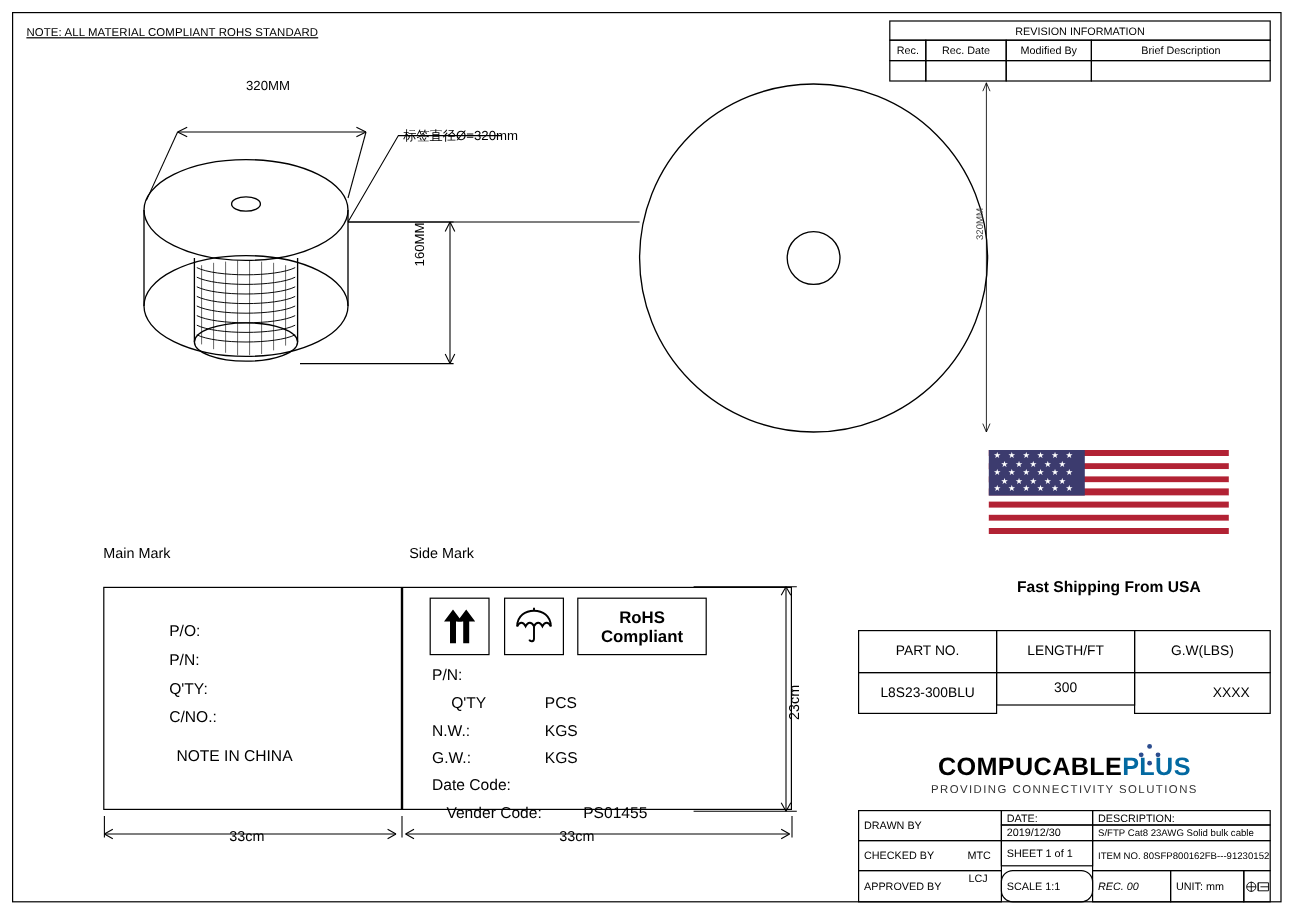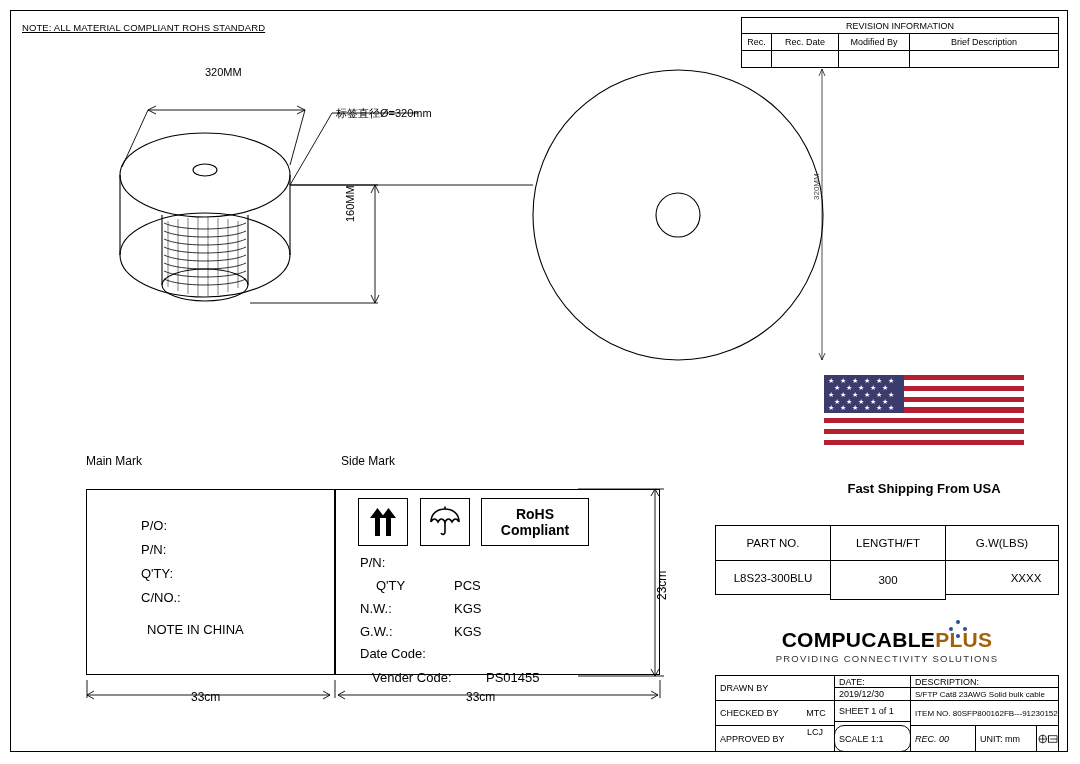--- a/index.html
+++ b/index.html
@@ -193,21 +193,21 @@
     width: 344px; height: 63px;
   }
   #logo-text {
     position: absolute;
     left: 0; top: 20px; width: 344px;
     text-align: center;
     font-size: 21px;
     font-weight: bold;
     letter-spacing: 0.3px;
   }
-  #logo-text .plus { color: #a16207; font-weight: bold; }
+  #logo-text .plus { color: #0369a1; font-weight: bold; }
   #logo-sub {
     position: absolute;
     left: 0; top: 45px; width: 344px;
     text-align: center;
     font-size: 9.5px;
     letter-spacing: 1.2px;
     color: #333;
   }
   #logo-dots { position: absolute; left: 232px; top: 12px; width: 22px; height: 18px; }
   #logo-dots i {
@@ -455,21 +455,21 @@
 
   <div class="abs" id="dim33a">33cm</div>
   <div class="abs" id="dim33b">33cm</div>
   <div class="abs" id="dim23">23cm</div>
 
   <div id="part-table">
     <div class="cell" style="left:115px;top:0;width:116px;height:36px;">LENGTH/FT</div>
     <div class="cell" style="left:0;top:0;width:116px;height:36px;">PART NO.</div>
     <div class="cell" style="left:230px;top:0;width:114px;height:36px;">G.W(LBS)</div>
     <div class="cell" style="left:0;top:35px;width:116px;height:35px;">L8S23-300BLU</div>
-    <div class="cell" style="left:115px;top:35px;width:116px;height:40px;">300</div>
+    <div class="cell" style="left:115px;top:35px;width:116px;height:28px;">300</div>
     <div class="cell" style="left:230px;top:35px;width:114px;height:35px;padding-left:48px;">XXXX</div>
   </div>
 
   <div id="logo-box">
     <div id="logo-dots">
       <i style="left:9px; top:0px;"></i>
       <i style="left:2px; top:7px;"></i>
       <i style="left:16px;top:7px;"></i>
       <i style="left:9px; top:14px;"></i>
     </div>

